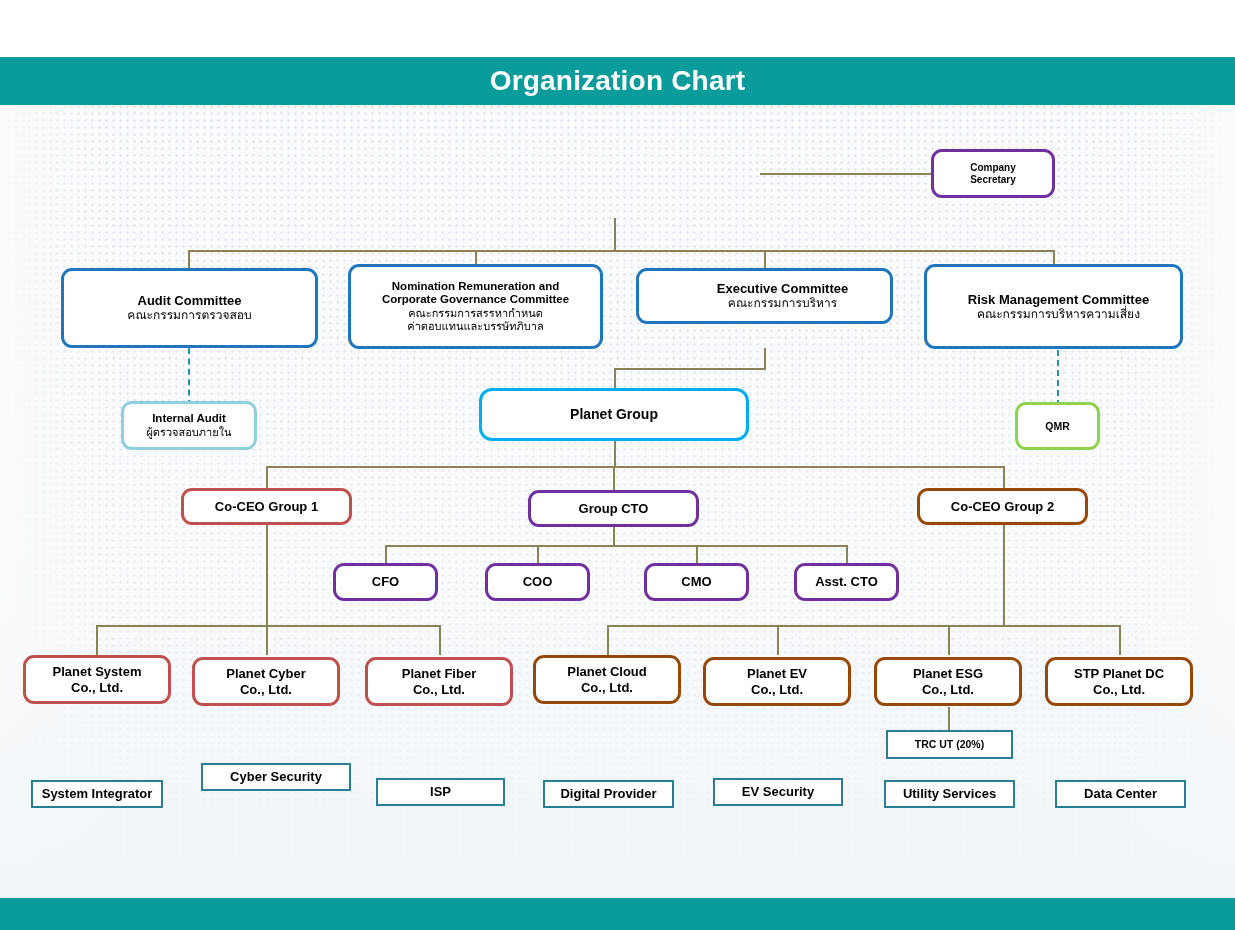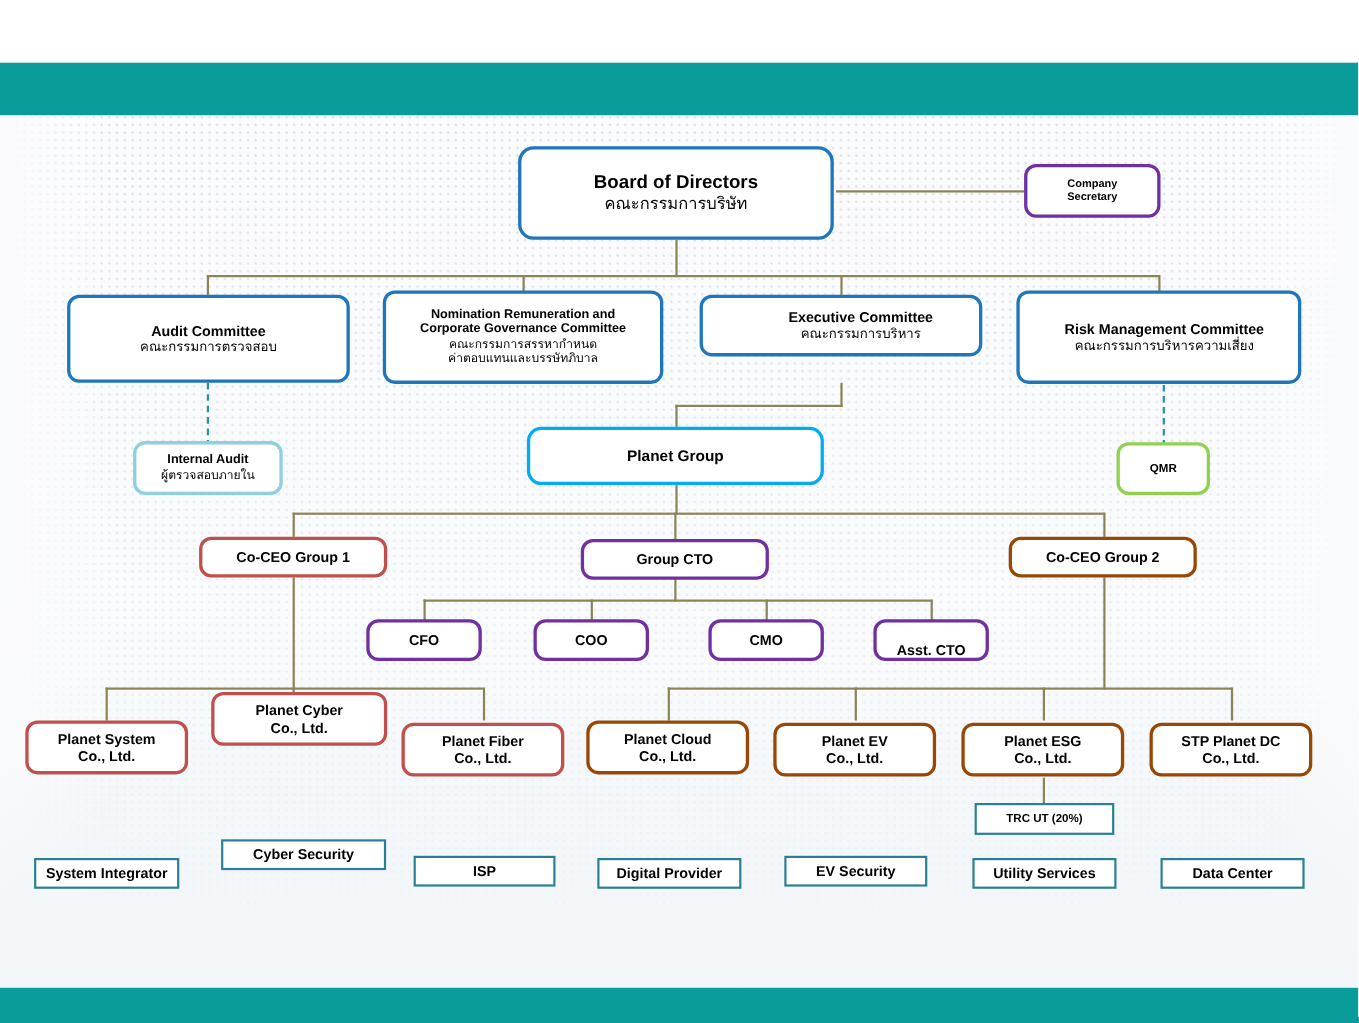--- a/index.html
+++ b/index.html
@@ -134,20 +134,21 @@
   .s-co .en   { font-size: 13px; }
   .s-trc .en  { font-size: 10.5px; }
   .s-tag .en  { font-size: 13px; }
 </style>
 </head>
 <body>
 
 <div id="page">
 
   <div id="header-bar" class="bar"></div>
+  <div id="chart-title">Organization Chart</div>
 
   <div id="canvas">
     <div id="canvas-fade"></div>
 
     <div class="ln h" style="left:760px; top:68px; width:171px;"></div>
 
     <div class="ln v" style="left:614px; top:113px; height:34px;"></div>
 
     <div class="ln h" style="left:188px; top:145px; width:866px;"></div>
 
@@ -185,24 +186,20 @@
 
     <div class="ln v" style="left:1003px; top:420px; height:102px;"></div>
     <div class="ln h" style="left:607px; top:520px; width:513px;"></div>
     <div class="ln v" style="left:607px; top:520px; height:30px;"></div>
     <div class="ln v" style="left:777px; top:520px; height:30px;"></div>
     <div class="ln v" style="left:948px; top:520px; height:30px;"></div>
     <div class="ln v" style="left:1119px; top:520px; height:30px;"></div>
 
     <div class="ln v" style="left:948px; top:602px; height:24px;"></div>
 
-    <div class="node b-blue s-bod" style="left:471px; top:28px; width:287px; height:85px; border-radius:14px;">
-      <div class="en">Board of Directors</div>
-      <div class="th">คณะกรรมการบริษัท</div>
-    </div>
 
     <div class="node b-purple s-sec" style="left:931px; top:44px; width:124px; height:49px;">
       <div class="en">Company
 Secretary</div>
     </div>
 
     <div class="node b-blue s-comm" style="left:61px; top:163px; width:257px; height:80px;">
       <div class="en">Audit Committee</div>
       <div class="th">คณะกรรมการตรวจสอบ</div>
     </div>
@@ -254,30 +251,30 @@
     </div>
 
     <div class="node b-purple s-cxo" style="left:485px; top:458px; width:105px; height:38px;">
       <div class="en">COO</div>
     </div>
 
     <div class="node b-purple s-cxo" style="left:644px; top:458px; width:105px; height:38px;">
       <div class="en">CMO</div>
     </div>
 
-    <div class="node b-purple s-cxo" style="left:794px; top:458px; width:105px; height:38px;justify-content:flex-end;">
+    <div class="node b-purple s-cxo" style="left:794px; top:458px; width:105px; height:38px;">
       <div class="en">Asst. CTO</div>
     </div>
 
     <div class="node b-red s-co" style="left:23px; top:550px; width:148px; height:49px;">
       <div class="en">Planet System
 Co., Ltd.</div>
     </div>
 
-    <div class="node b-red s-co" style="left:192px; top:524px; width:160px; height:49px;">
+    <div class="node b-red s-co" style="left:192px; top:552px; width:148px; height:49px;">
       <div class="en">Planet Cyber
 Co., Ltd.</div>
     </div>
 
     <div class="node b-red s-co" style="left:365px; top:552px; width:148px; height:49px;">
       <div class="en">Planet Fiber
 Co., Ltd.</div>
     </div>
 
     <div class="node b-brown s-co" style="left:533px; top:550px; width:148px; height:49px;">

